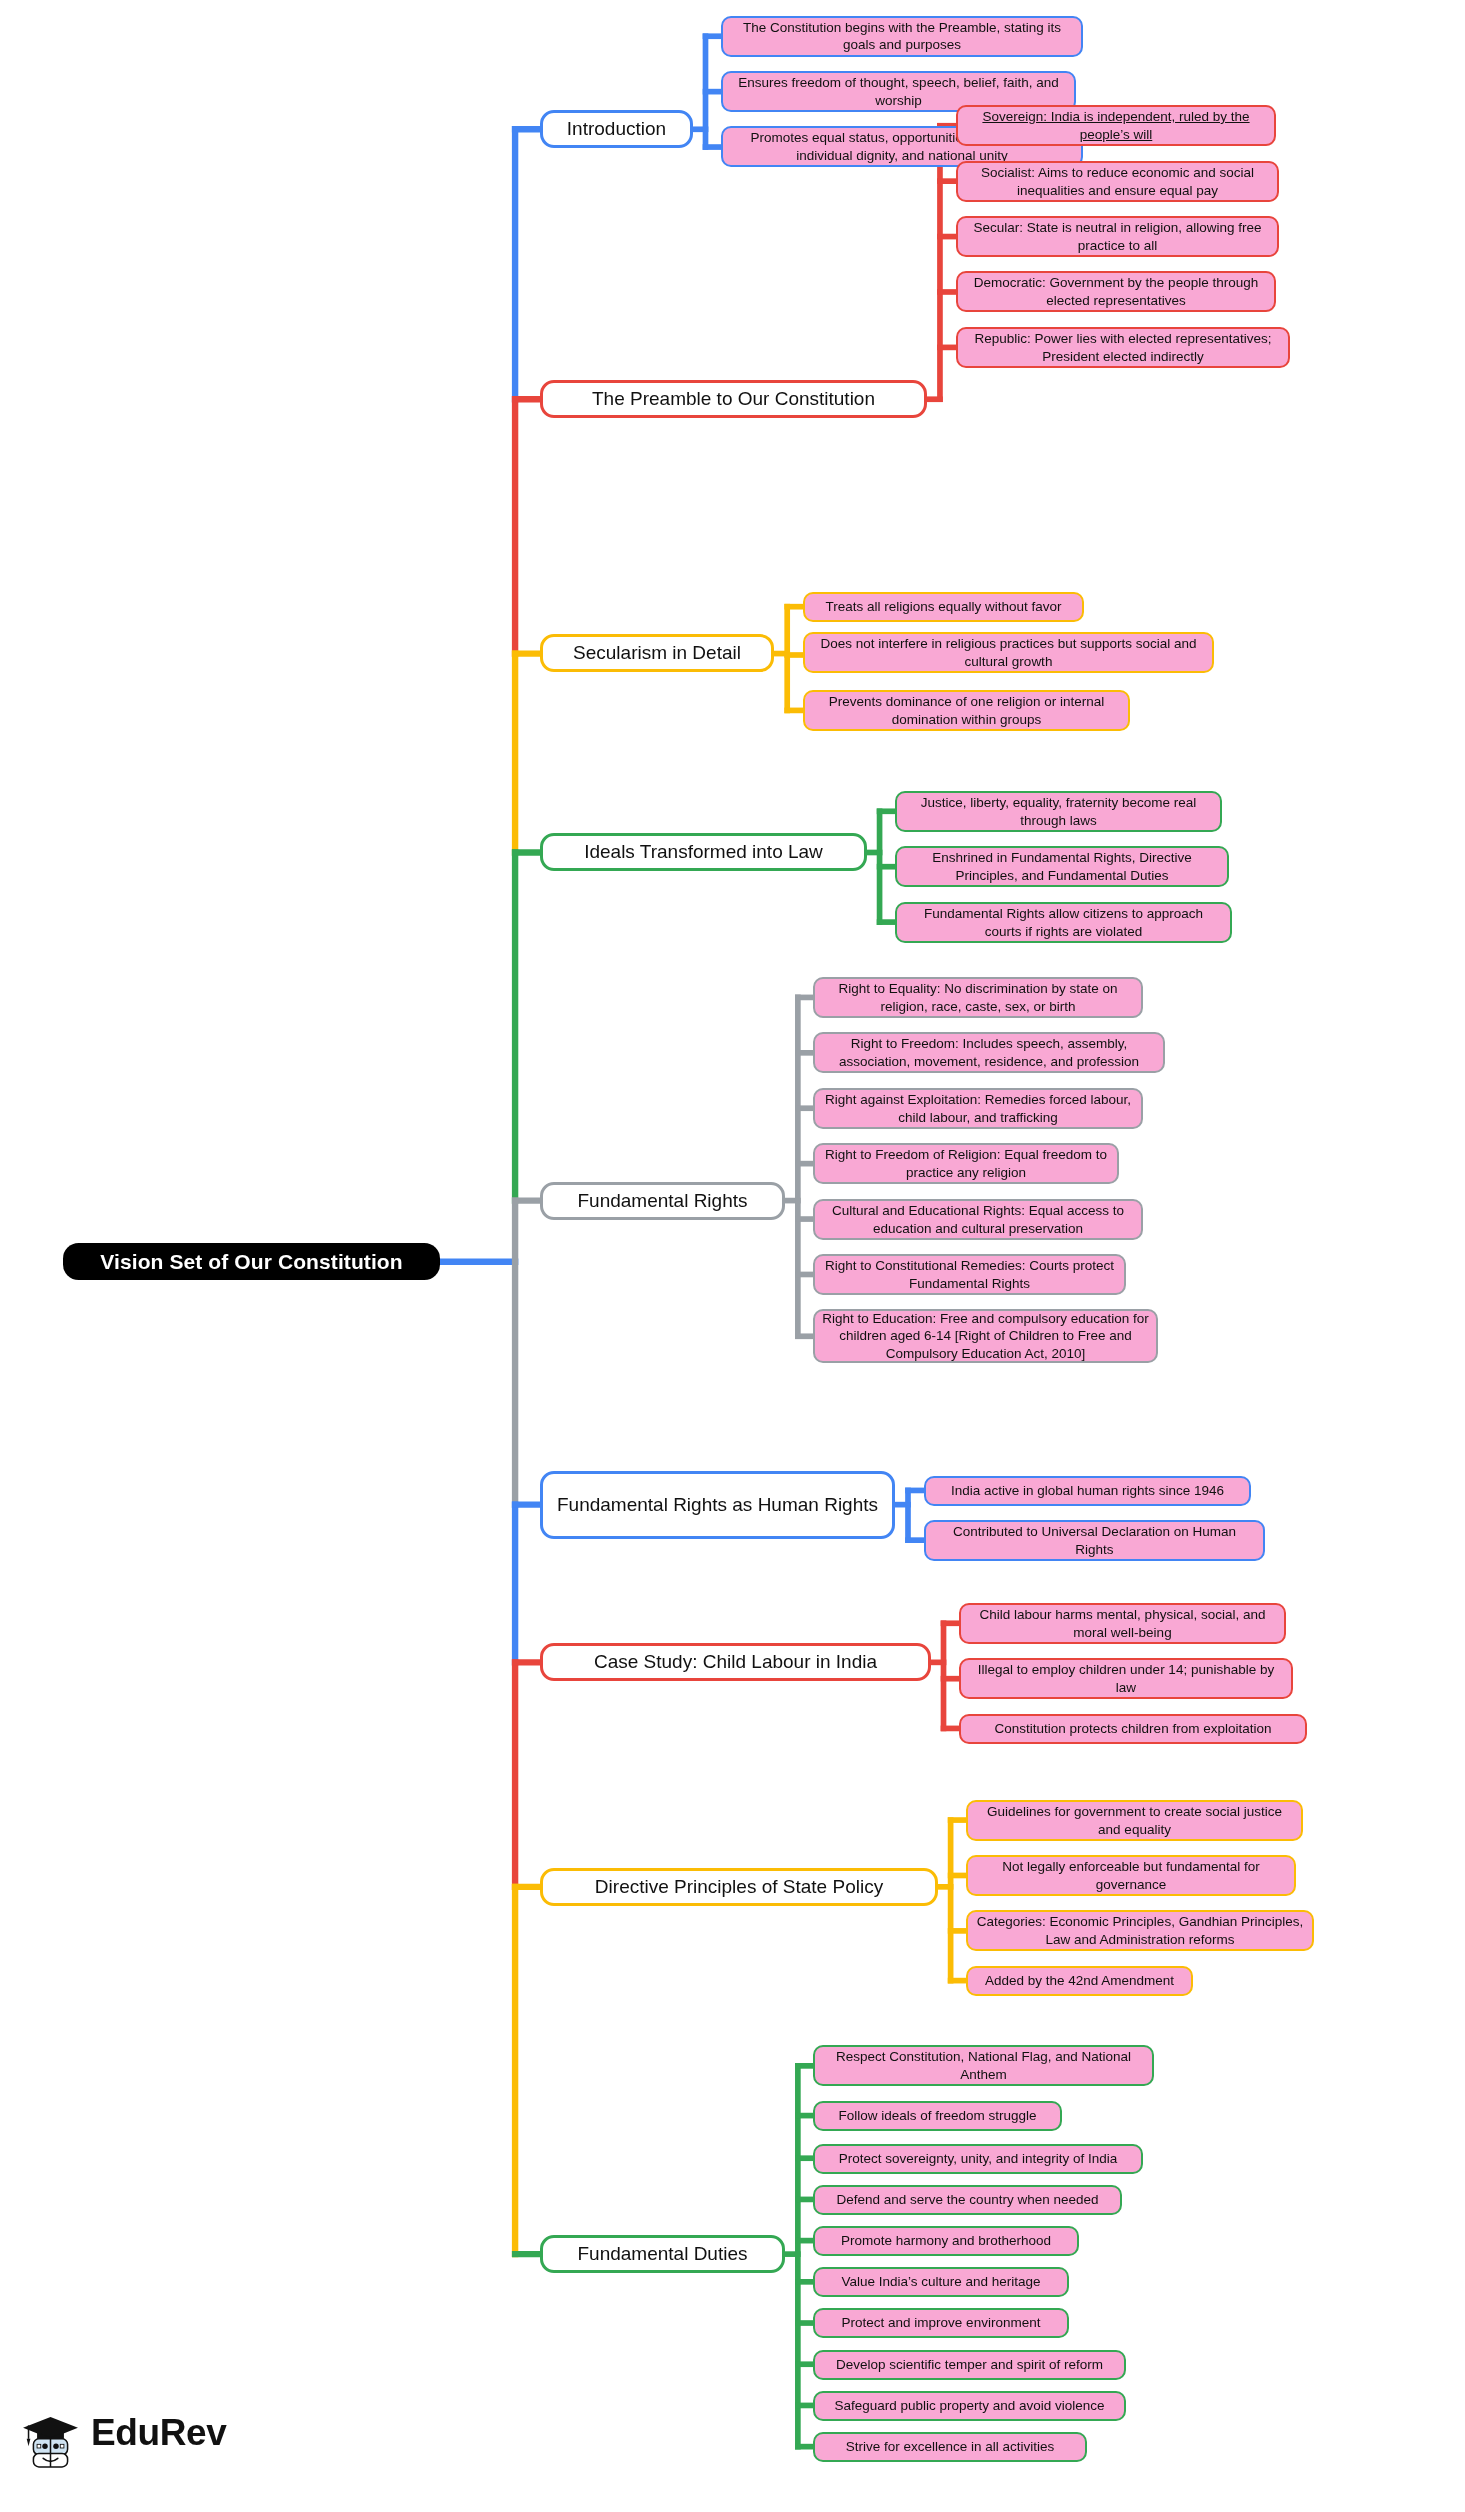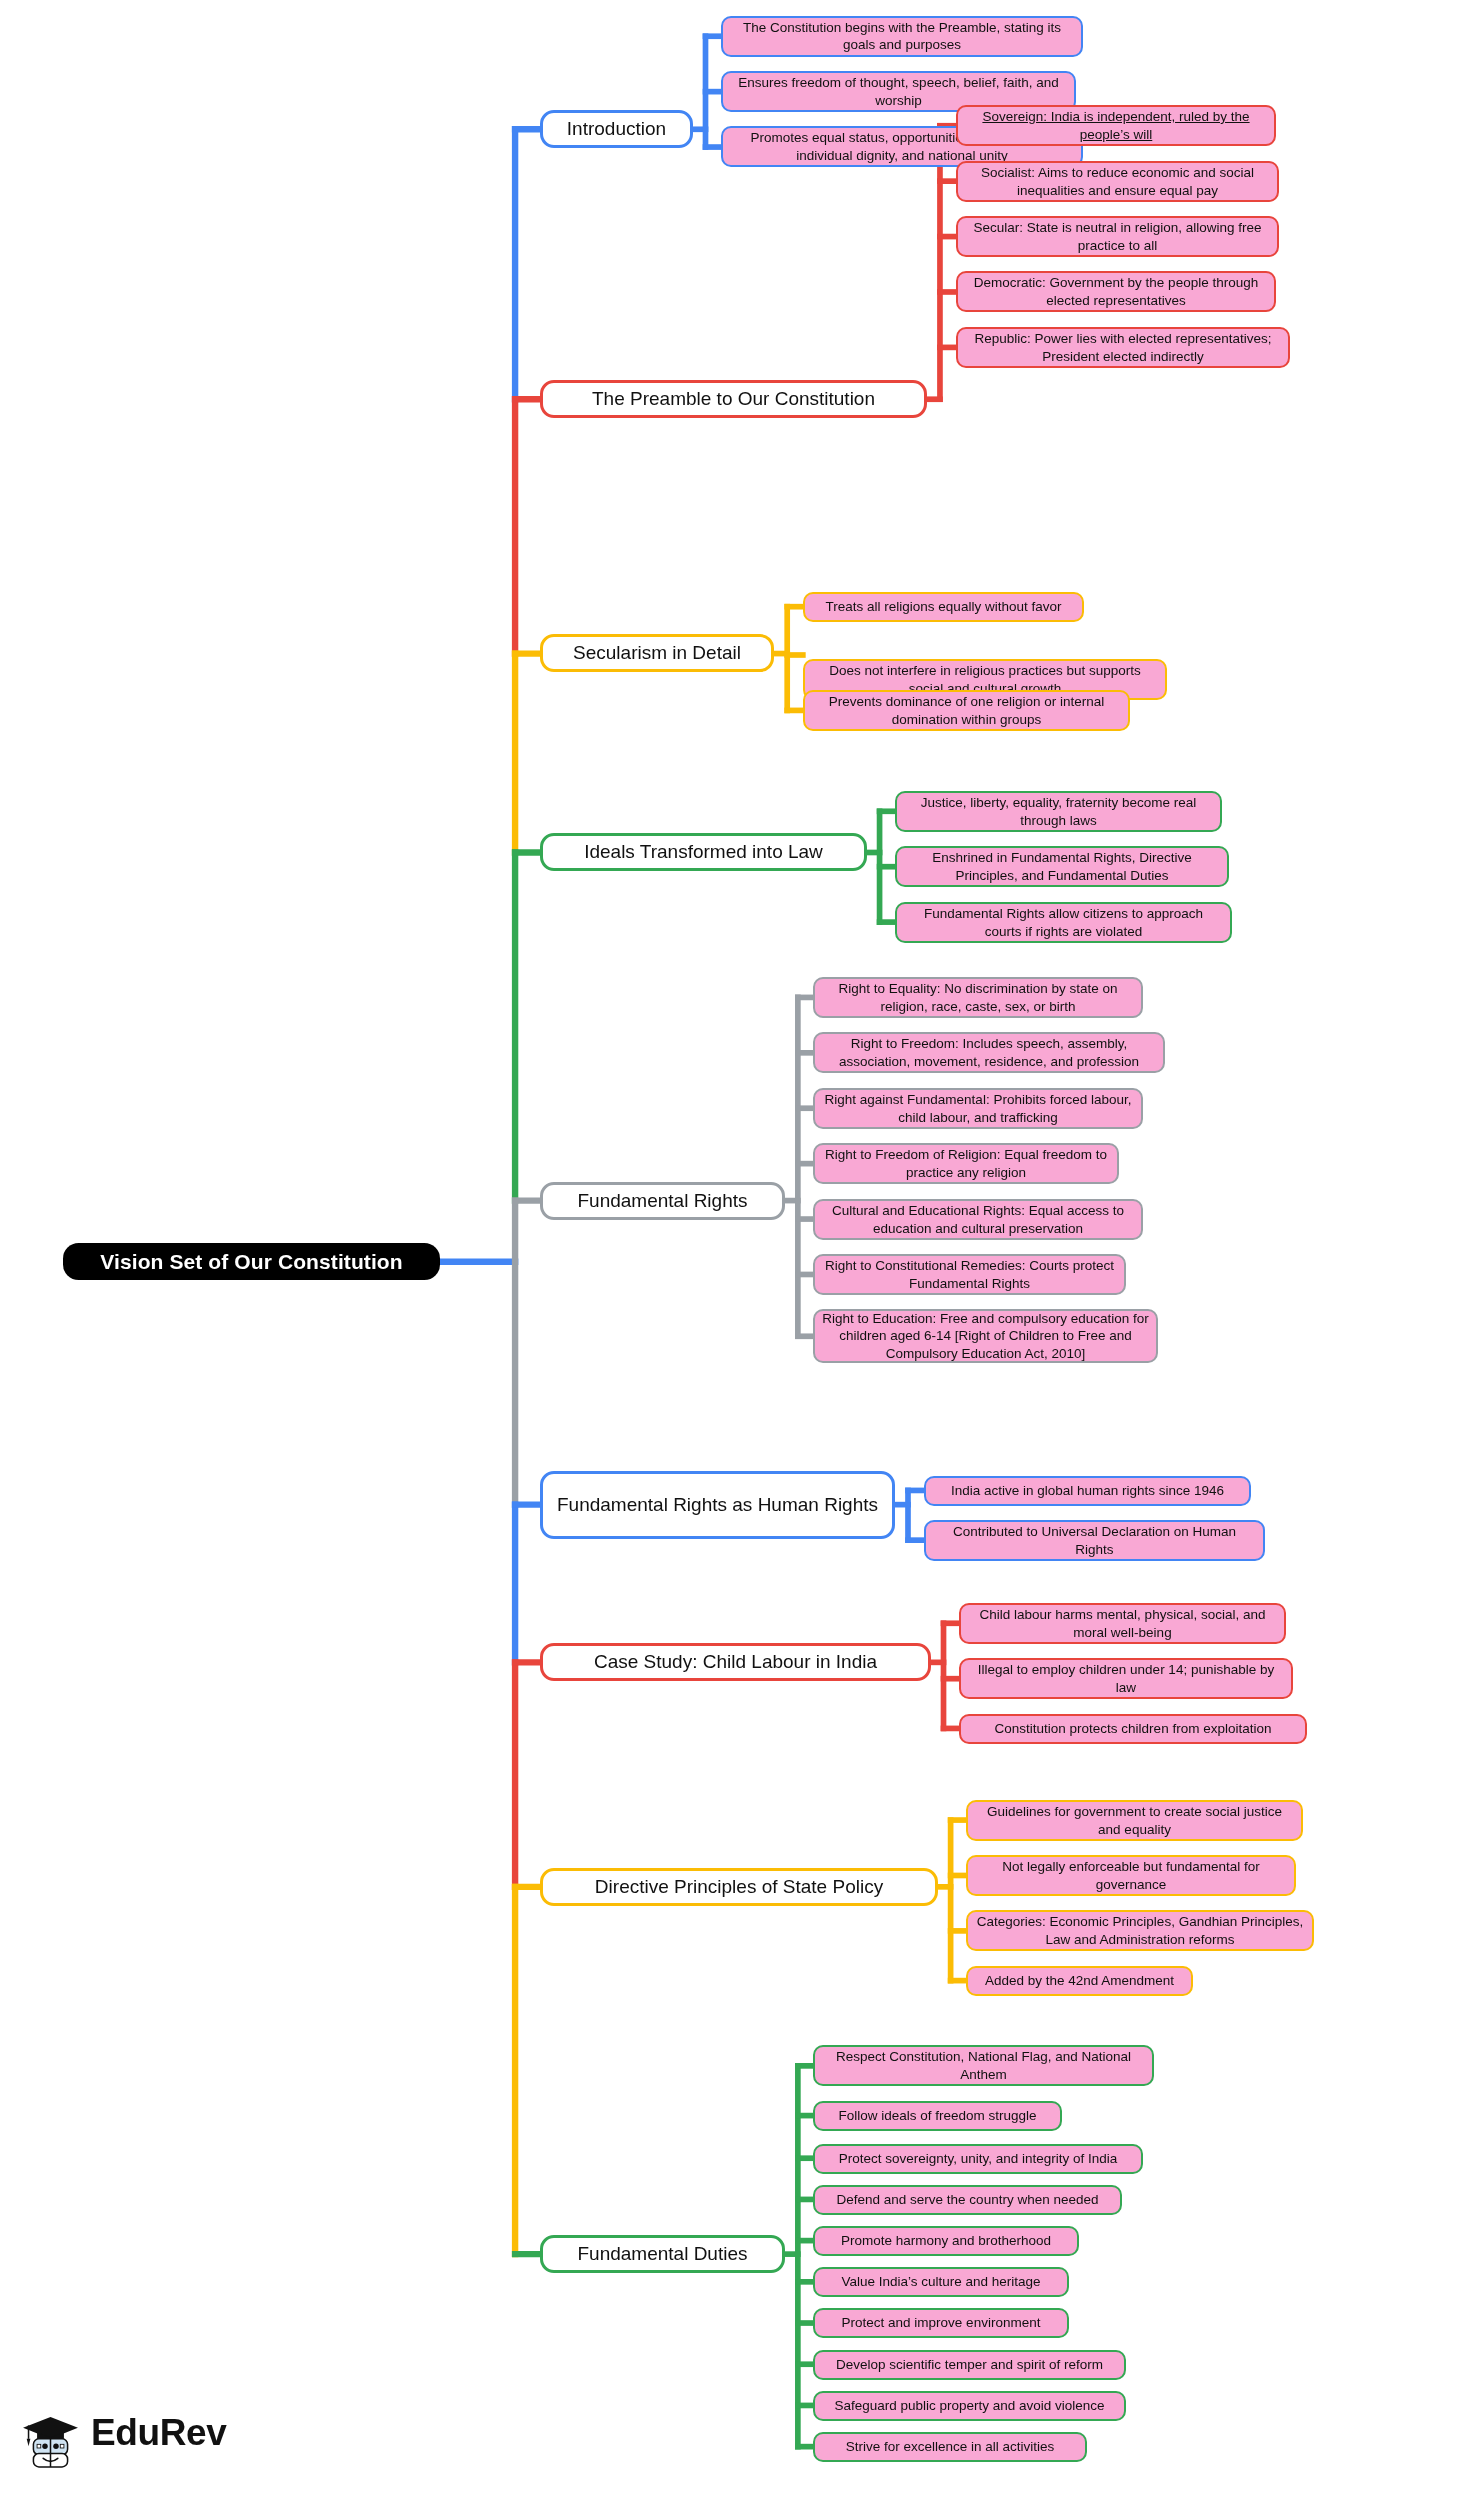--- a/index.html
+++ b/index.html
@@ -171,30 +171,30 @@
       <div class="leaf-node c-blue" style="left: 721px; top: 71px; width: 355px; height: 41px;">Ensures freedom of thought, speech, belief, faith, and worship</div>
       <div class="leaf-node c-blue" style="left: 721px; top: 126px; width: 362px; height: 41px;">Promotes equal status, opportunities, brotherhood, individual dignity, and national unity</div>
       <div class="branch-node c-red" style="left: 540px; top: 380px; width: 387px; height: 38px;">The Preamble to Our Constitution</div>
       <div class="leaf-node c-red" style="left: 956px; top: 105px; width: 320px; height: 41px; text-decoration: underline;">Sovereign: India is independent, ruled by the people’s will</div>
       <div class="leaf-node c-red" style="left: 956px; top: 161px; width: 323px; height: 41px;">Socialist: Aims to reduce economic and social inequalities and ensure equal pay</div>
       <div class="leaf-node c-red" style="left: 956px; top: 216px; width: 323px; height: 41px;">Secular: State is neutral in religion, allowing free practice to all</div>
       <div class="leaf-node c-red" style="left: 956px; top: 271px; width: 320px; height: 41px;">Democratic: Government by the people through elected representatives</div>
       <div class="leaf-node c-red" style="left: 956px; top: 327px; width: 334px; height: 41px;">Republic: Power lies with elected representatives; President elected indirectly</div>
       <div class="branch-node c-yellow" style="left: 540px; top: 634px; width: 234px; height: 38px;">Secularism in Detail</div>
       <div class="leaf-node c-yellow" style="left: 803px; top: 592px; width: 281px; height: 30px;">Treats all religions equally without favor</div>
-      <div class="leaf-node c-yellow" style="left: 803px; top: 659px; width: 364px; height: 41px;">Does not interfere in religious practices but supports social and cultural growth</div>
+      <div class="leaf-node c-yellow" style="left: 803px; top: 632px; width: 411px; height: 41px;">Does not interfere in religious practices but supports social and cultural growth</div>
       <div class="leaf-node c-yellow" style="left: 803px; top: 690px; width: 327px; height: 41px;">Prevents dominance of one religion or internal domination within groups</div>
       <div class="branch-node c-green" style="left: 540px; top: 833px; width: 327px; height: 38px;">Ideals Transformed into Law</div>
       <div class="leaf-node c-green" style="left: 895px; top: 791px; width: 327px; height: 41px;">Justice, liberty, equality, fraternity become real through laws</div>
       <div class="leaf-node c-green" style="left: 895px; top: 846px; width: 334px; height: 41px;">Enshrined in Fundamental Rights, Directive Principles, and Fundamental Duties</div>
       <div class="leaf-node c-green" style="left: 895px; top: 902px; width: 337px; height: 41px;">Fundamental Rights allow citizens to approach courts if rights are violated</div>
       <div class="branch-node c-gray" style="left: 540px; top: 1182px; width: 245px; height: 38px;">Fundamental Rights</div>
       <div class="leaf-node c-gray" style="left: 813px; top: 977px; width: 330px; height: 41px;">Right to Equality: No discrimination by state on religion, race, caste, sex, or birth</div>
       <div class="leaf-node c-gray" style="left: 813px; top: 1032px; width: 352px; height: 41px;">Right to Freedom: Includes speech, assembly, association, movement, residence, and profession</div>
-      <div class="leaf-node c-gray" style="left: 813px; top: 1088px; width: 330px; height: 41px;">Right against Fundamental: Prohibits forced labour, child labour, and trafficking</div>
+      <div class="leaf-node c-gray" style="left: 813px; top: 1088px; width: 330px; height: 41px;">Right against Exploitation: Remedies forced labour, child labour, and trafficking</div>
       <div class="leaf-node c-gray" style="left: 813px; top: 1143px; width: 306px; height: 41px;">Right to Freedom of Religion: Equal freedom to practice any religion</div>
       <div class="leaf-node c-gray" style="left: 813px; top: 1199px; width: 330px; height: 41px;">Cultural and Educational Rights: Equal access to education and cultural preservation</div>
       <div class="leaf-node c-gray" style="left: 813px; top: 1254px; width: 313px; height: 41px;">Right to Constitutional Remedies: Courts protect Fundamental Rights</div>
       <div class="leaf-node c-gray" style="left: 813px; top: 1309px; width: 345px; height: 54px;">Right to Education: Free and compulsory education for children aged 6-14 [Right of Children to Free and Compulsory Education Act, 2010]</div>
       <div class="branch-node c-blue" style="left: 540px; top: 1471px; width: 355px; height: 68px;">Fundamental Rights as Human Rights</div>
       <div class="leaf-node c-blue" style="left: 924px; top: 1476px; width: 327px; height: 30px;">India active in global human rights since 1946</div>
       <div class="leaf-node c-blue" style="left: 924px; top: 1520px; width: 341px; height: 41px;">Contributed to Universal Declaration on Human Rights</div>
       <div class="branch-node c-red" style="left: 540px; top: 1643px; width: 391px; height: 38px;">Case Study: Child Labour in India</div>
       <div class="leaf-node c-red" style="left: 959px; top: 1603px; width: 327px; height: 41px;">Child labour harms mental, physical, social, and moral well-being</div>
       <div class="leaf-node c-red" style="left: 959px; top: 1658px; width: 334px; height: 41px;">Illegal to employ children under 14; punishable by law</div>

